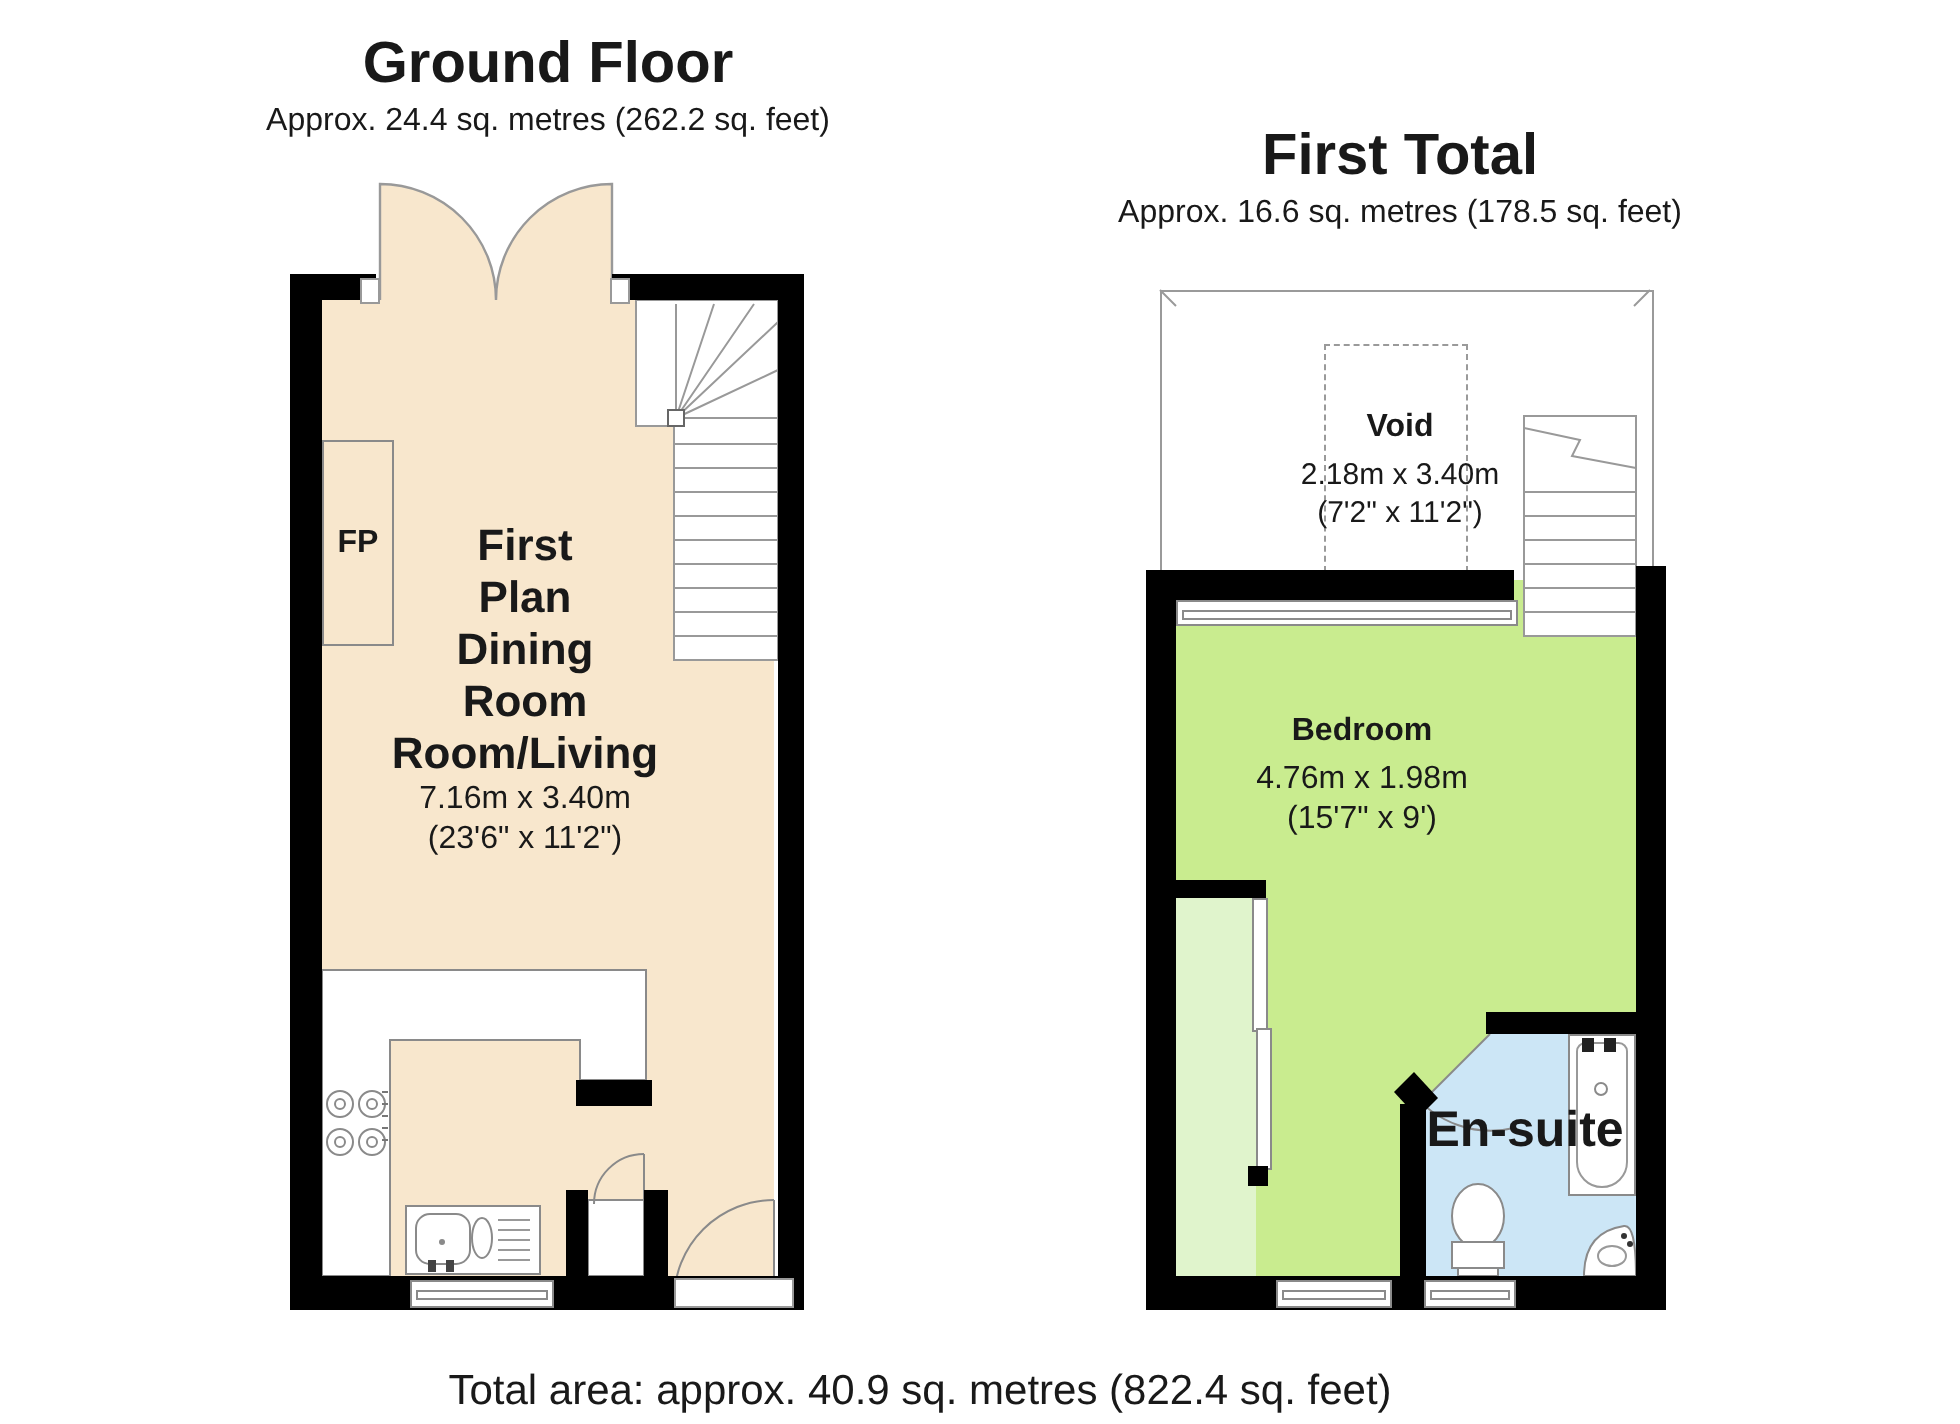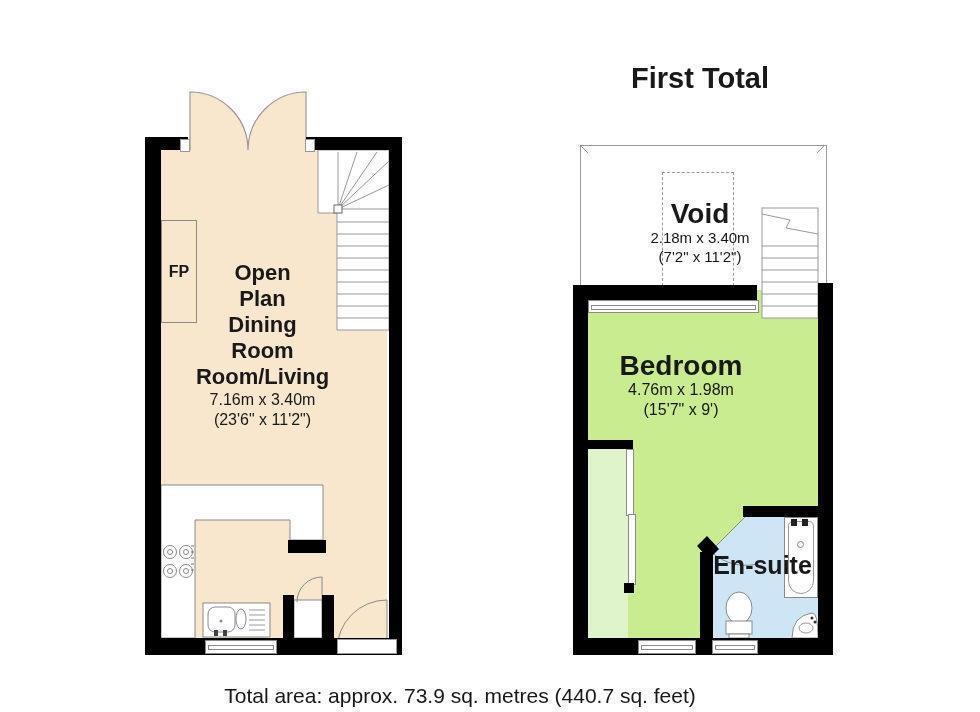--- a/index.html
+++ b/index.html
@@ -3,21 +3,21 @@
 <meta charset="utf-8">
 <style>
   html,body{margin:0;padding:0;background:#ffffff;}
   #canvas{position:relative;width:980px;height:712px;background:#ffffff;overflow:hidden;
           font-family:"Liberation Sans",sans-serif;color:#191919;}
   .wall{position:absolute;background:#000000;}
   .lbl{position:absolute;text-align:center;color:#191919;}
   .t-title{font-size:29px;font-weight:bold;letter-spacing:0px;}
   .t-sub{font-size:16px;margin-top:3px;}
   .b22{font-size:22px;font-weight:bold;line-height:26px;}
-  .b24{font-size:28px;font-weight:bold;line-height:28px;}
+  .b24{font-size:16px;font-weight:bold;line-height:28px;}
   .d16{font-size:16px;line-height:20px;}
   .d15{font-size:15px;line-height:19px;}
   .fill{position:absolute;}
   .win{position:absolute;background:#ffffff;border:1px solid #8a8a8a;}
   .pane{position:absolute;left:2px;right:2px;top:50%;margin-top:-2px;height:3px;border:1px solid #8a8a8a;}
   .jamb{position:absolute;background:#ffffff;border:1px solid #999999;}
   .fpbox{position:absolute;background:#F8E7CD;border:1px solid #8a8a8a;display:flex;align-items:center;justify-content:center;font-size:16px;font-weight:bold;}
   .voidbox{position:absolute;background:#ffffff;border:1px solid #9a9a9a;}
   .dashed{position:absolute;border:1px dashed #9a9a9a;}
   .track{position:absolute;background:#ffffff;border:1px solid #8a8a8a;}
@@ -26,22 +26,27 @@
   .tap{position:absolute;background:#222222;}
   .drain{position:absolute;width:5px;height:5px;border:1px solid #8a8a8a;border-radius:50%;}
   .footer{font-size:21px;}
   svg{position:absolute;left:0;top:0;}
 </style>
 </head>
 <body>
 
 <div id="canvas">
 
+  <div class="lbl" style="left:109px;top:16px;width:330px;">
+    <div class="t-title">Ground Floor</div>
+    <div class="t-sub">Approx. 24.4 sq. metres (262.2 sq. feet)</div>
+  </div>
   <div class="lbl" style="left:535px;top:62px;width:330px;">
     <div class="t-title">First Total</div>
+    <div class="t-sub">Approx. 16.6 sq. metres (178.5 sq. feet)</div>
   </div>
 
   <div class="fill" style="left:161px;top:150px;width:226px;height:488px;background:#F8E7CD;"></div>
 
   <div class="voidbox" style="left:580px;top:145px;width:245px;height:144px;"></div>
   <div class="dashed" style="left:662px;top:172px;width:70px;height:117px;"></div>
   <div class="fill" style="left:588px;top:300px;width:230px;height:338px;background:#C9EC8F;"></div>
   <div class="fill" style="left:757px;top:290px;width:61px;height:12px;background:#C9EC8F;"></div>
   <div class="fill" style="left:588px;top:449px;width:40px;height:189px;background:#E0F4CC;"></div>
   <div class="track" style="left:626px;top:449px;width:6px;height:65px;"></div>
@@ -168,21 +173,21 @@
     </div>
 
   <div class="tub" style="left:784px;top:517px;width:32px;height:79px;">
     <div class="tub-inner"></div>
   </div>
   <div class="tap" style="left:791px;top:519px;width:6px;height:7px;"></div>
   <div class="tap" style="left:802px;top:519px;width:6px;height:7px;"></div>
   <div class="drain" style="left:797px;top:541px;"></div>
 
   <div class="lbl" style="left:170px;top:260px;width:185px;">
-    <div class="b22">Open</div>
+    <div class="b22">First</div>
     <div class="b22">Plan</div>
     <div class="b22">Dining</div>
     <div class="b22">Room</div>
     <div class="b22">Room/Living</div>
     <div class="d16">7.16m x 3.40m</div>
     <div class="d16">(23'6" x 11'2")</div>
   </div>
 
 
   <div class="lbl" style="left:600px;top:200px;width:200px;">
@@ -195,16 +200,16 @@
     <div class="b24">Bedroom</div>
     <div class="d16">4.76m x 1.98m</div>
     <div class="d16">(15'7" x 9')</div>
   </div>
 
   <div class="lbl" style="left:695px;top:551px;width:135px;">
     <div class="b24" style="font-size:25px;">En-suite</div>
   </div>
 
   <div class="lbl footer" style="left:0px;top:684px;width:920px;">
-    <span>Total area: approx. 73.9 sq. metres (440.7 sq. feet)</span>
+    <span>Total area: approx. 40.9 sq. metres (822.4 sq. feet)</span>
   </div>
 
 </div>
 
 </body></html>

